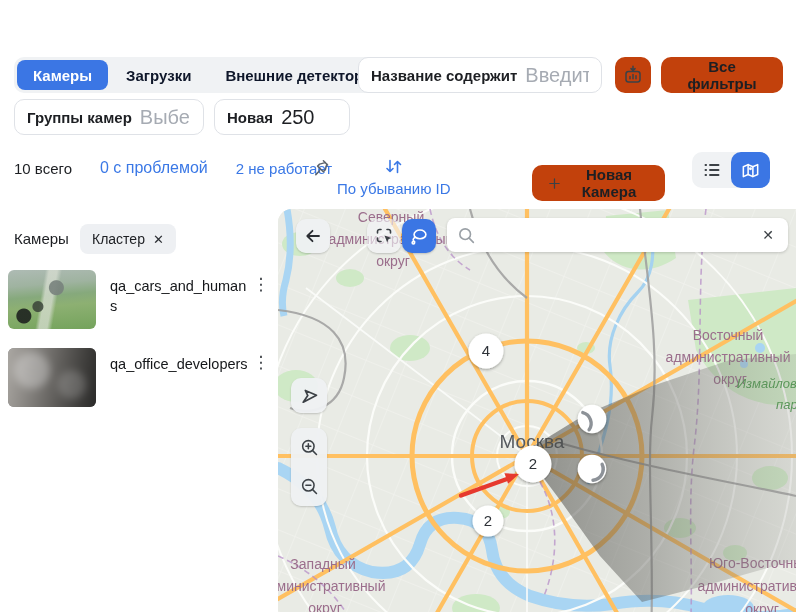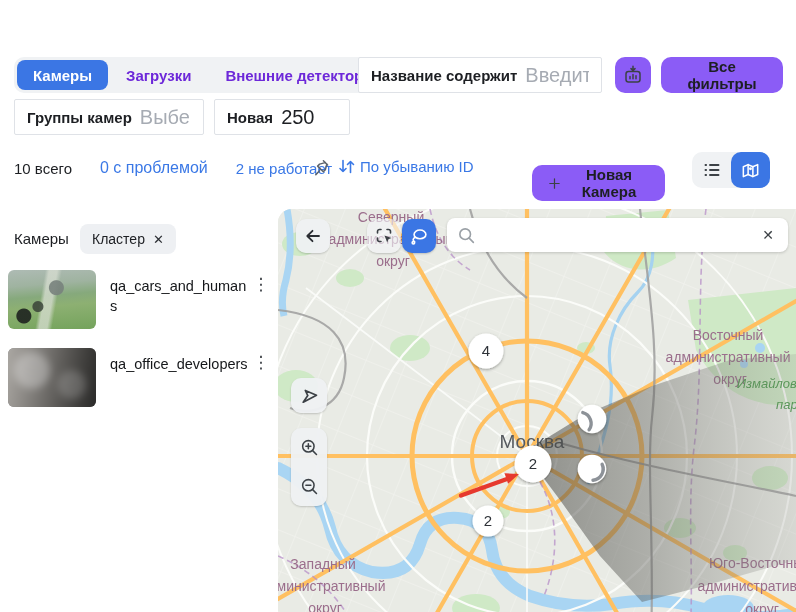--- a/index.html
+++ b/index.html
@@ -5,26 +5,26 @@
   * { box-sizing: border-box; margin: 0; padding: 0; }
   body { font-family: "Liberation Sans", sans-serif; background: #fff; }
   .page { position: relative; width: 796px; height: 612px; background: #fff; overflow: hidden; color: #1d1f23; font-family: "Liberation Sans", sans-serif; margin-top: 48px; }
   .abs { position: absolute; }
   button { border: none; background: none; font-family: inherit; cursor: pointer; color: inherit; }
   input { font-family: inherit; border: none; outline: none; background: transparent; color: #1d1f23; }
   input::placeholder { color: #a6abb3; }
 
   
   .tabbar { left: 14px; top: 9px; height: 36px; background: #f0f2f4; border-radius: 10px; display: flex; align-items: center; padding: 3px; gap: 2px; }
-  .tab { height: 30px; padding: 0 16px; border-radius: 8px; font-size: 15px; font-weight: 600; color: #6d28d9; display: flex; align-items: center; }
+  .tab { height: 30px; padding: 0 16px; border-radius: 8px; font-size: 15px; font-weight: 600; color: #0f172a; display: flex; align-items: center; }
   .tab.active { background: #3b76e4; color: #fff; }
-  .field { background: #fff; border: 1px solid #dfe2e7; border-radius: 2px; height: 36px; display: flex; align-items: center; padding: 0 12px; gap: 8px; }
+  .field { background: #fff; border: 1px solid #dfe2e7; border-radius: 10px; height: 36px; display: flex; align-items: center; padding: 0 12px; gap: 8px; }
   .field .flabel { font-size: 15px; font-weight: 600; color: #1d1f23; white-space: nowrap; }
   .field input { font-size: 20px; min-width: 0; }
-  .gray-btn { background: #8b5cf6; border-radius: 10px; height: 36px; display: flex; align-items: center; justify-content: center; gap: 8px; font-size: 15px; font-weight: 600; color: #1d1f23; padding: 0 16px; }
+  .gray-btn { background: #c2410c; border-radius: 10px; height: 36px; display: flex; align-items: center; justify-content: center; gap: 8px; font-size: 15px; font-weight: 600; color: #1d1f23; padding: 0 16px; }
 
   
   .statrow { left: 14px; top: 106px; height: 28px; display: flex; align-items: center; gap: 28px; font-size: 15px; }
   .link { color: #3a78e6; }
   .sortbtn { display: flex; align-items: center; gap: 4px; color: #3a78e6; font-size: 15px; }
   .toggle-group { left: 692px; top: 104px; width: 78px; height: 36px; background: #f0f2f4; border-radius: 10px; display: flex; }
   .toggle-seg { width: 39px; height: 36px; border-radius: 10px; display: flex; align-items: center; justify-content: center; }
   .toggle-seg.active { background: #3b76e4; }
 
   
@@ -98,21 +98,21 @@
   <button class="abs" style="left:311px;top:110px;width:22px;height:22px;">
     <svg width="20" height="20" viewBox="0 0 20 20">
       <g stroke="#5d646c" stroke-width="1.5" fill="none" stroke-linecap="round" stroke-linejoin="round">
         <path d="M11.4 2.8l4.2 4.2"></path>
         <path d="M13.2 4.6l-5.6 1.5-2 2 5.7 5.7 2-2 1.5-5.6"></path>
         <path d="M7.6 12.8l-3.8 3.8"></path>
       </g>
     </svg>
   </button>
 
-  <button class="abs sortbtn" style="left:337px;top:109px;">
+  <button class="abs sortbtn" style="left:337px;top:109px;flex-direction:column;">
     <svg width="19" height="19" viewBox="0 0 19 19">
       <g stroke="#3a78e6" stroke-width="1.6" fill="none" stroke-linecap="round" stroke-linejoin="round">
         <path d="M6 3.5v11 M3 11.5l3 3 3-3"></path>
         <path d="M13.5 15.5v-11 M10.5 7.5l3-3 3 3"></path>
       </g>
     </svg>
     <span>По убыванию ID</span>
   </button>
 
   <button class="abs gray-btn" style="left:532px;top:117px;width:133px;">

